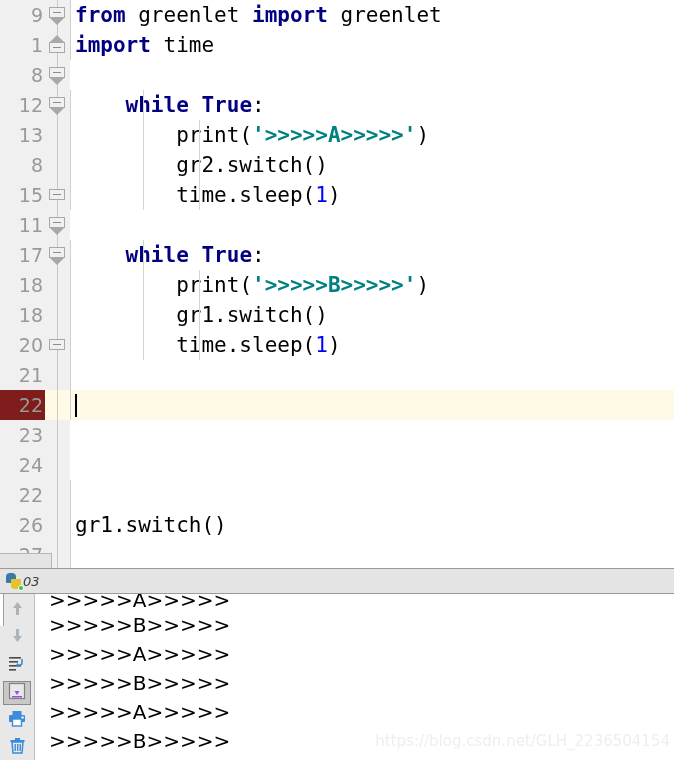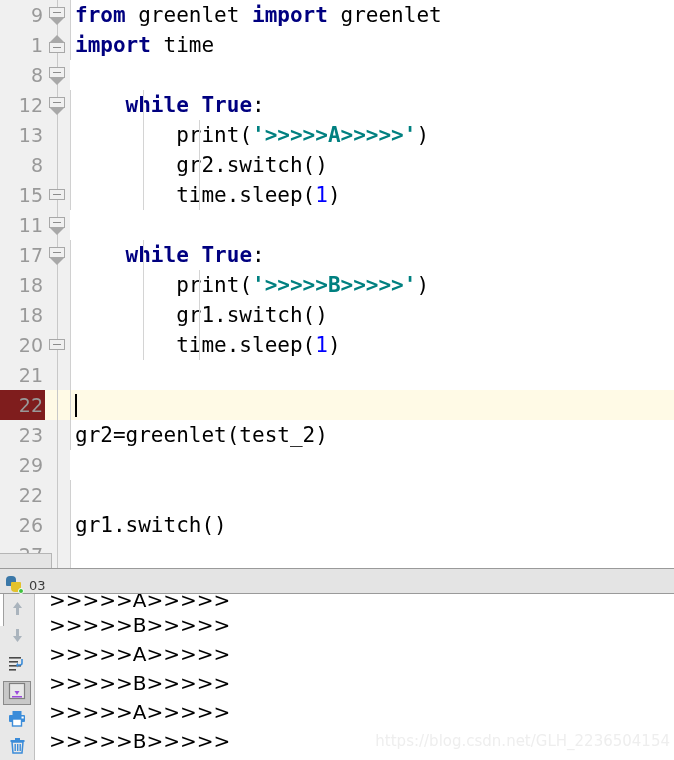--- a/index.html
+++ b/index.html
@@ -183,24 +183,24 @@
     height: 26px;
     background: #e4e4e4;
     border-top: 1px solid #9a9a9a;
     border-bottom: 1px solid #9a9a9a;
     box-sizing: border-box;
     display: flex;
     align-items: center;
   }
   .tab-item {
     display: flex;
-    align-items: flex-end;
+    align-items: center;
     height: 24px;
     padding: 0 8px 0 6px;
-    gap: 6px;
+    font-style: italic;
   }
   .tab-label {
     font-family: "DejaVu Sans", sans-serif;
     font-size: 13px;
     color: #3c3c3c;
   }
   
   .py-icon {
     position: relative;
     width: 17px;
@@ -332,22 +332,22 @@
     <div class="code-row"><div class="gutter-num"><span>13</span></div><div class="gutter-fold"><div class="fold-rail"></div></div><div class="code-text"><div class="indent-guide ig1"></div><div class="indent-guide ig2"></div><span class="code-inner"><span class="pln">        </span><span class="pln">print</span><span class="pln">(</span><span class="str">'&gt;&gt;&gt;&gt;&gt;A&gt;&gt;&gt;&gt;&gt;'</span><span class="pln">)</span></span></div></div>
     <div class="code-row"><div class="gutter-num"><span>8</span></div><div class="gutter-fold"><div class="fold-rail"></div></div><div class="code-text"><div class="indent-guide ig1"></div><div class="indent-guide ig2"></div><span class="code-inner"><span class="pln">        gr2.switch()</span></span></div></div>
     <div class="code-row"><div class="gutter-num"><span>15</span></div><div class="gutter-fold"><div class="fold-rail"></div><div class="fold-mark plain"></div></div><div class="code-text"><div class="indent-guide ig1"></div><div class="indent-guide ig2"></div><span class="code-inner"><span class="pln">        time.sleep(</span><span class="num">1</span><span class="pln">)</span></span></div></div>
     <div class="code-row"><div class="gutter-num"><span>11</span></div><div class="gutter-fold"><div class="fold-rail"></div><div class="fold-mark pt-down"></div></div></div>
     <div class="code-row"><div class="gutter-num"><span>17</span></div><div class="gutter-fold"><div class="fold-rail"></div><div class="fold-mark pt-down"></div></div><div class="code-text"><div class="indent-guide ig1"></div><span class="code-inner"><span class="pln">    </span><span class="kw">while</span><span class="pln"> </span><span class="kw">True</span><span class="pln">:</span></span></div></div>
     <div class="code-row"><div class="gutter-num"><span>18</span></div><div class="gutter-fold"><div class="fold-rail"></div></div><div class="code-text"><div class="indent-guide ig1"></div><div class="indent-guide ig2"></div><span class="code-inner"><span class="pln">        </span><span class="pln">print</span><span class="pln">(</span><span class="str">'&gt;&gt;&gt;&gt;&gt;B&gt;&gt;&gt;&gt;&gt;'</span><span class="pln">)</span></span></div></div>
     <div class="code-row"><div class="gutter-num"><span>18</span></div><div class="gutter-fold"><div class="fold-rail"></div></div><div class="code-text"><div class="indent-guide ig1"></div><div class="indent-guide ig2"></div><span class="code-inner"><span class="pln">        gr1.switch()</span></span></div></div>
     <div class="code-row"><div class="gutter-num"><span>20</span></div><div class="gutter-fold"><div class="fold-rail"></div><div class="fold-mark plain"></div></div><div class="code-text"><div class="indent-guide ig1"></div><div class="indent-guide ig2"></div><span class="code-inner"><span class="pln">        time.sleep(</span><span class="num">1</span><span class="pln">)</span></span></div></div>
     <div class="code-row"><div class="gutter-num"><span>21</span></div><div class="gutter-fold"><div class="fold-rail"></div></div><div class="code-text"><span class="code-inner"></span></div></div>
     <div class="code-row caret-line"><div class="gutter-num"><span>22</span></div><div class="gutter-fold"><div class="fold-rail"></div></div><div class="code-text"><div class="caret"></div><span class="code-inner"></span></div></div>
-    <div class="code-row"><div class="gutter-num"><span>23</span></div><div class="gutter-fold"><div class="fold-rail"></div></div><div class="code-text"><span class="code-inner"><span class="pln">gr2=greenlet(test_2)</span></span></div></div>
-    <div class="code-row"><div class="gutter-num"><span>29</span></div><div class="gutter-fold"><div class="fold-rail"></div></div></div>
+    <div class="code-row"><div class="gutter-num"><span>23</span></div><div class="gutter-fold"><div class="fold-rail"></div></div></div>
+    <div class="code-row"><div class="gutter-num"><span>24</span></div><div class="gutter-fold"><div class="fold-rail"></div></div></div>
     <div class="code-row"><div class="gutter-num"><span>22</span></div><div class="gutter-fold"><div class="fold-rail"></div></div><div class="code-text"><span class="code-inner"></span></div></div>
     <div class="code-row"><div class="gutter-num"><span>26</span></div><div class="gutter-fold"><div class="fold-rail"></div></div><div class="code-text"><span class="code-inner"><span class="pln">gr1.switch()</span></span></div></div>
     <div class="code-row"><div class="gutter-num"><span>27</span></div><div class="gutter-fold"><div class="fold-rail"></div></div><div class="code-text"><span class="code-inner"></span></div></div>
   </div>
 
 <div id="stray-tab"></div>
 
 <div id="console-tabbar">
   <div class="tab-item">
     <span class="py-icon">

